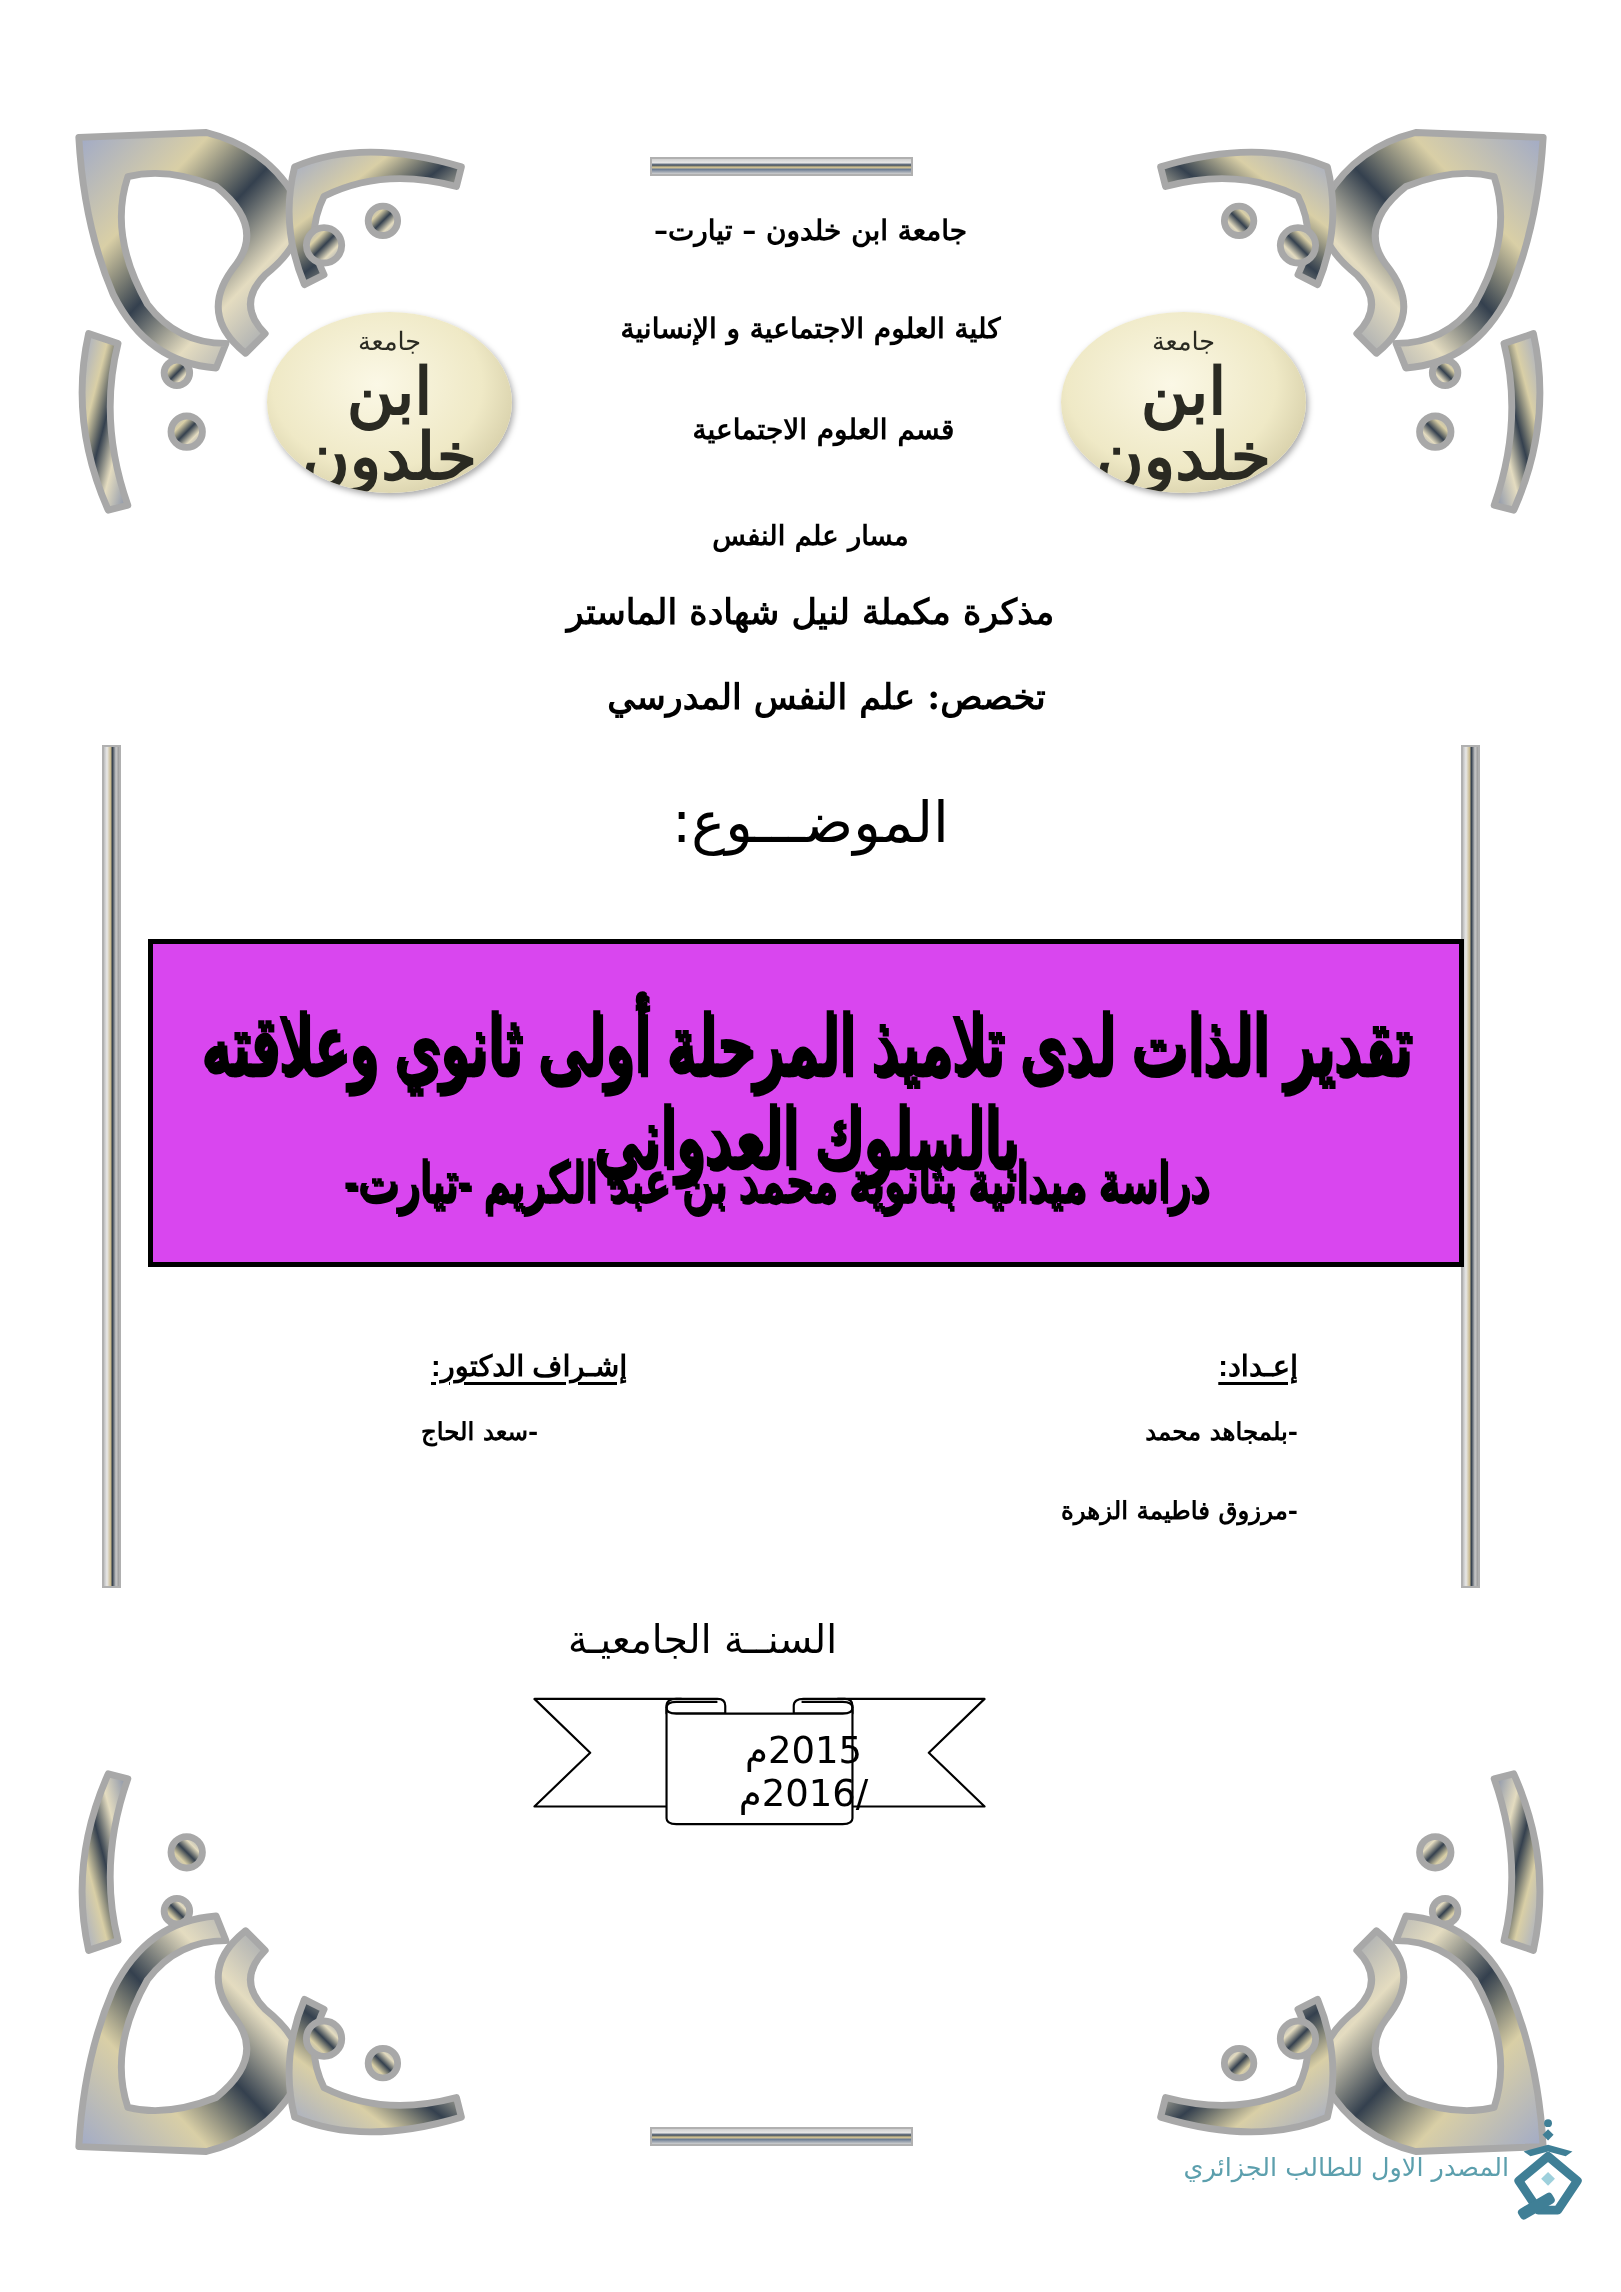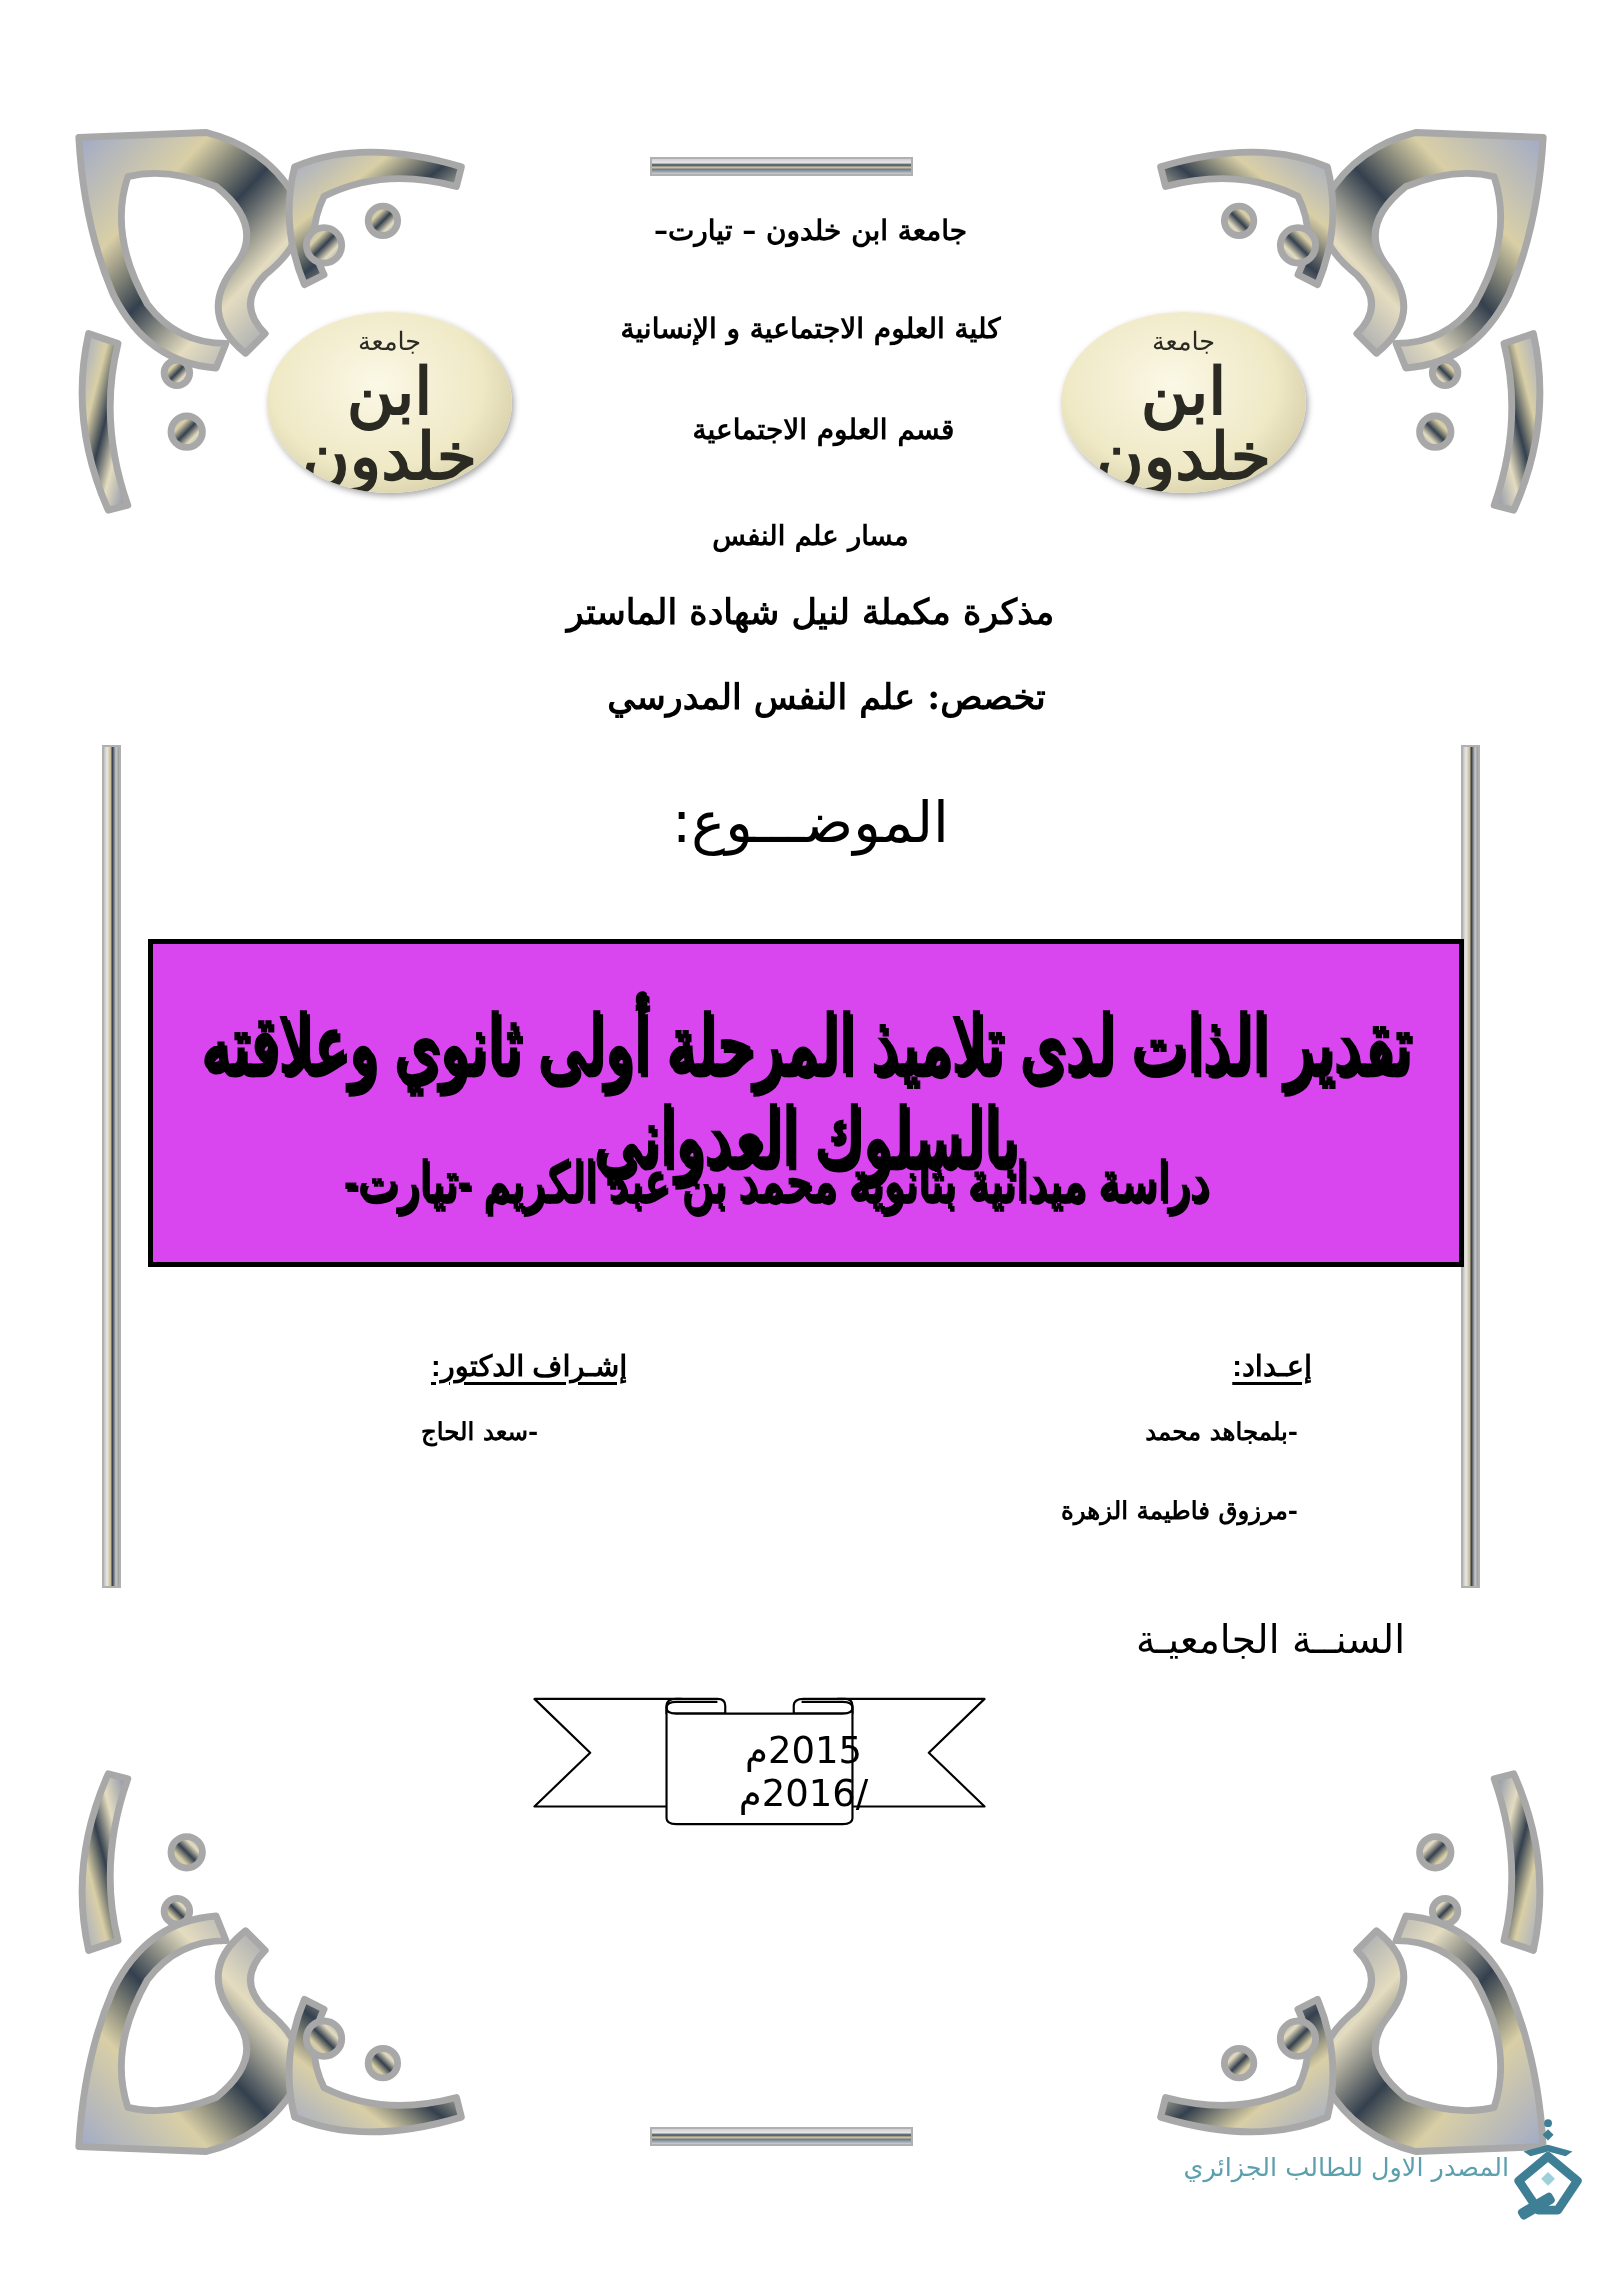--- a/index.html
+++ b/index.html
@@ -28,21 +28,21 @@
   .h-spec{top:676px;font-size:35px;padding-left:16px;}
   .h-subject{top:789px;font-size:57px;font-family:"DejaVu Sans",sans-serif;font-weight:normal;}
 
   .titlebox{position:absolute;left:148px;top:939px;width:1316px;height:328px;border:5.9px solid #000;box-sizing:border-box;background:#d946ef;}
   .title-main{position:absolute;left:0;right:0;top:54px;text-align:center;font-family:"Liberation Sans",sans-serif;font-weight:bold;font-size:59px;letter-spacing:-2px;transform:scaleY(1.35);transform-origin:center top;text-shadow:2.9px 2.9px 0 #000;}
   .title-sub{position:absolute;left:0;right:0;top:206px;text-align:center;font-family:"Liberation Sans",sans-serif;font-weight:bold;font-size:43px;transform:scaleY(1.25);transform-origin:center top;text-shadow:2px 2px 0 #000;padding-right:59px;}
 
   .lbl{position:absolute;font-family:"Liberation Sans",sans-serif;font-weight:bold;font-size:29px;text-decoration:underline;text-decoration-thickness:2.9px;text-underline-offset:5.9px;}
   .person{position:absolute;font-family:"DejaVu Serif",serif;font-weight:bold;font-size:24.5px;}
 
-  .year-label{position:absolute;left:0;width:1405px;top:1617px;font-family:"DejaVu Sans",sans-serif;font-size:39px;}
+  .year-label{position:absolute;left:0;width:1405px;top:1617px;text-align:center;font-family:"DejaVu Sans",sans-serif;font-size:39px;}
   .ribbon{position:absolute;left:529px;top:1694px;width:461px;height:137px;}
   .ribbon svg{position:absolute;left:0;top:0;width:100%;height:100%;}
   .year-text{position:absolute;left:147px;top:35px;width:255px;text-align:center;font-family:"DejaVu Sans",sans-serif;font-size:37px;}
 
   .wm{position:absolute;left:1137px;top:2148px;width:372px;}
   .wm-latin{font-family:"Liberation Sans",sans-serif;font-weight:bold;font-size:43px;color:#4e9aa8;opacity:.9;letter-spacing:1px;line-height:1;}
   .wm-ar{font-family:"DejaVu Sans",sans-serif;font-size:25.5px;color:#5c9fad;text-align:right;direction:rtl;margin-top:3.9px;}
   .wm-logo{position:absolute;left:1509px;top:2117px;width:83px;height:108px;}
 </style>
 </head>
@@ -132,21 +132,21 @@
 <div class="hdr rtl h-track">مسار علم النفس</div>
 <div class="hdr rtl h-memo">مذكرة مكملة لنيل شهادة الماستر</div>
 <div class="hdr rtl h-spec">تخصص: علم النفس المدرسي</div>
 <div class="hdr rtl h-subject">الموضـــوع:</div>
 
 <div class="titlebox rtl">
   <div class="title-main">تقدير الذات لدى تلاميذ المرحلة أولى ثانوي وعلاقته بالسلوك العدواني</div>
   <div class="title-sub">دراسة ميدانية بثانوية محمد بن عبد الكريم -تيارت-</div>
 </div>
 
-<div class="lbl rtl" style="right:309px;top:1349px;">إعـداد:</div>
+<div class="lbl rtl" style="right:323px;top:1349px;">إعـداد:</div>
 <div class="person rtl" style="right:323px;top:1417px;">-بلمجاهد محمد</div>
 <div class="person rtl" style="right:323px;top:1496px;">-مرزوق فاطيمة الزهرة</div>
 
 <div class="lbl rtl" style="left:431px;top:1349px;">إشـراف الدكتور:</div>
 <div class="person rtl" style="left:421px;top:1417px;">-سعد الحاج</div>
 
 <div class="year-label rtl">السنــة الجامعيـة</div>
 <div class="ribbon">
   <svg viewBox="0 0 470 140">
     <g fill="#fff" stroke="#000" stroke-width="2.2" stroke-linejoin="round">

